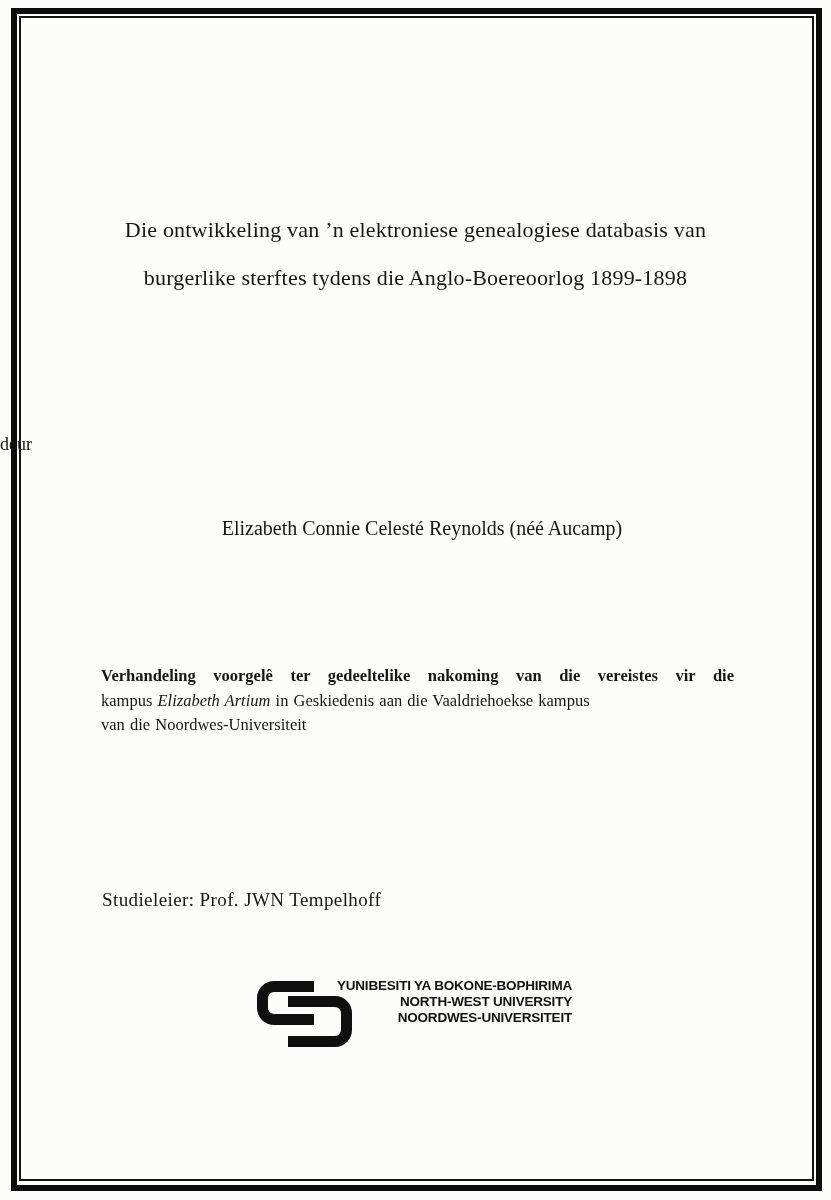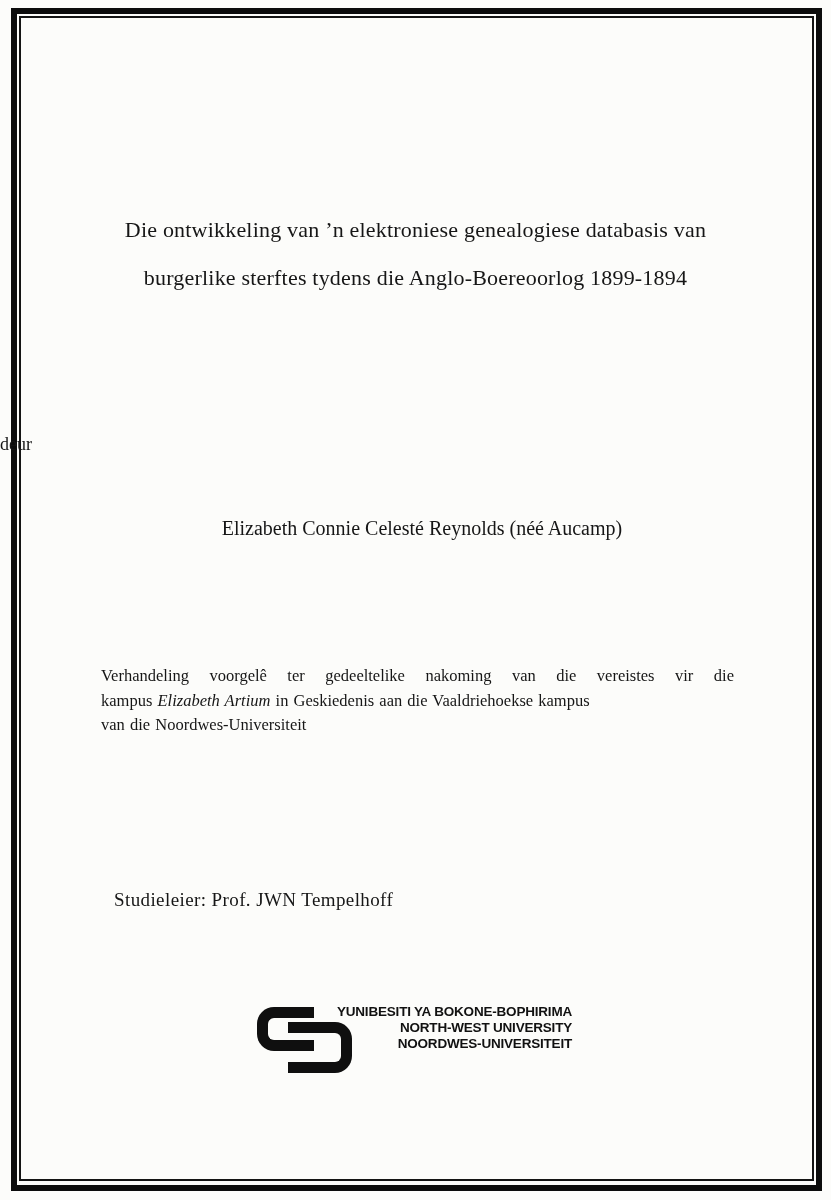--- a/index.html
+++ b/index.html
@@ -48,31 +48,32 @@
     position: absolute;
     left: 101px; top: 664px;
     width: 633px;
     font-size: 16.5px;
     line-height: 24.6px;
     word-spacing: 1px;
   }
   .degree-statement .justified {
     text-align: justify;
     text-align-last: justify;
+    font-weight: bold;
   }
   .supervisor-block {
     position: absolute;
-    left: 114px; top: 886px;
+    left: 102px; top: 886px;
     font-size: 19px;
     line-height: 28px;
     letter-spacing: 0.4px;
   }
   .logo {
     position: absolute;
-    left: 257px; top: 1004px;
+    left: 257px; top: 978px;
     width: 320px; height: 75px;
   }
   .logo-mark {
     position: absolute;
     left: 0; top: 3px;
     width: 95px; height: 67px;
   }
   .logo-link-c {
     position: absolute;
     left: 0; top: 0;
@@ -106,21 +107,21 @@
 </head>
 <body>
 
 <div class="page">
 
   <div class="frame-outer"></div>
   <div class="frame-inner"></div>
 
   <div class="thesis-title">
     <div>Die ontwikkeling van ’n elektroniese genealogiese databasis van</div>
-    <div>burgerlike sterftes tydens die Anglo-Boereoorlog 1899-1894</div>
+    <div>burgerlike sterftes tydens die Anglo-Boereoorlog 1899-1898</div>
   </div>
 
   <div class="byline">deur</div>
 
   <div class="author-name">Elizabeth Connie Celesté Reynolds (néé Aucamp)</div>
 
   <div class="degree-statement">
     <div class="justified">Verhandeling voorgelê ter gedeeltelike nakoming van die vereistes vir die</div>
     <div><span>kampus </span><i>Elizabeth Artium</i><span> in Geskiedenis aan die Vaaldriehoekse kampus</span></div>
     <div>van die Noordwes-Universiteit</div>

